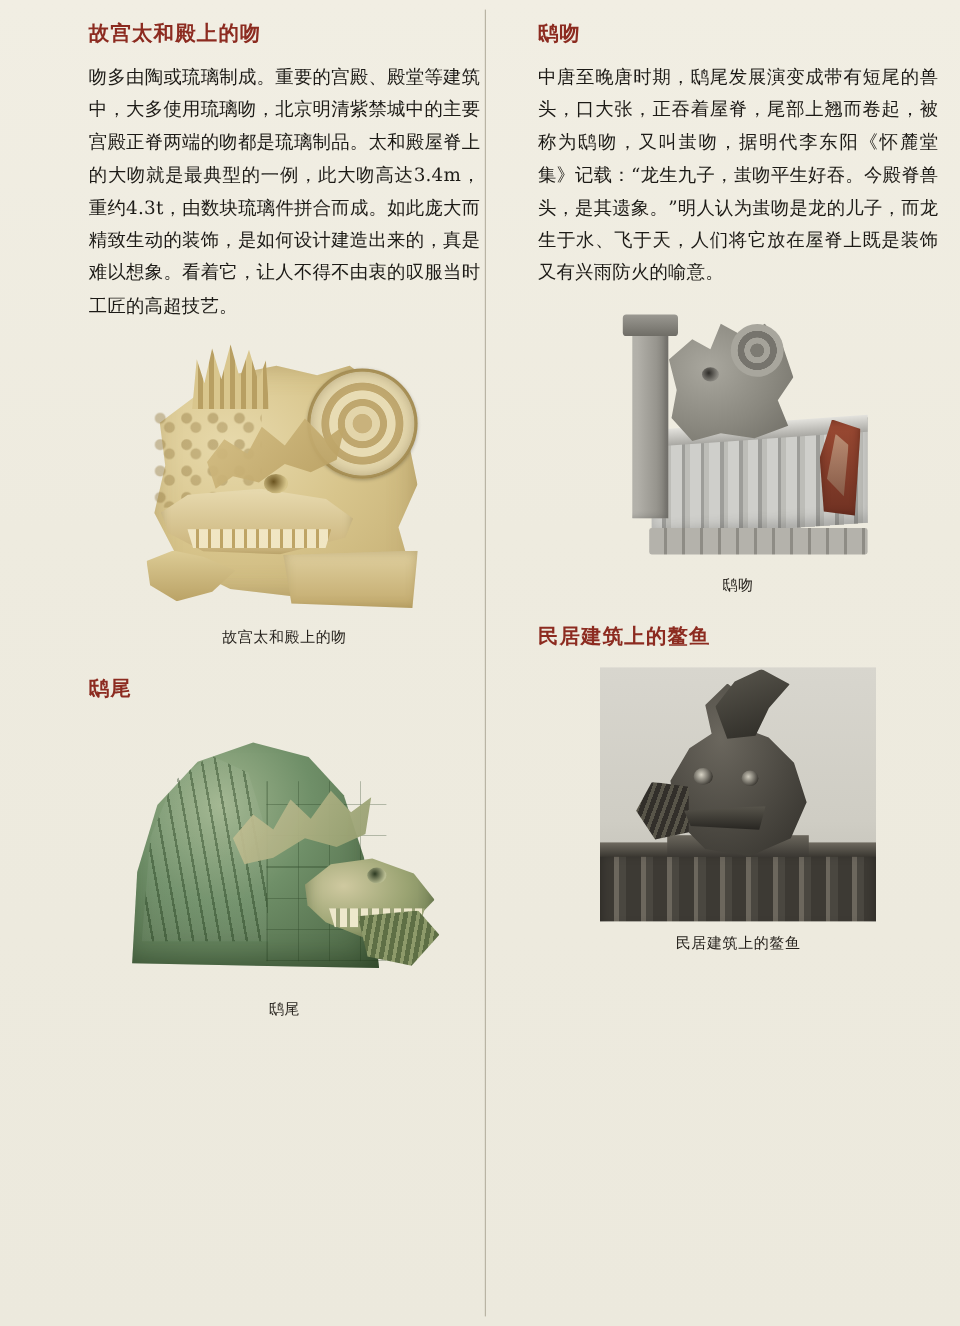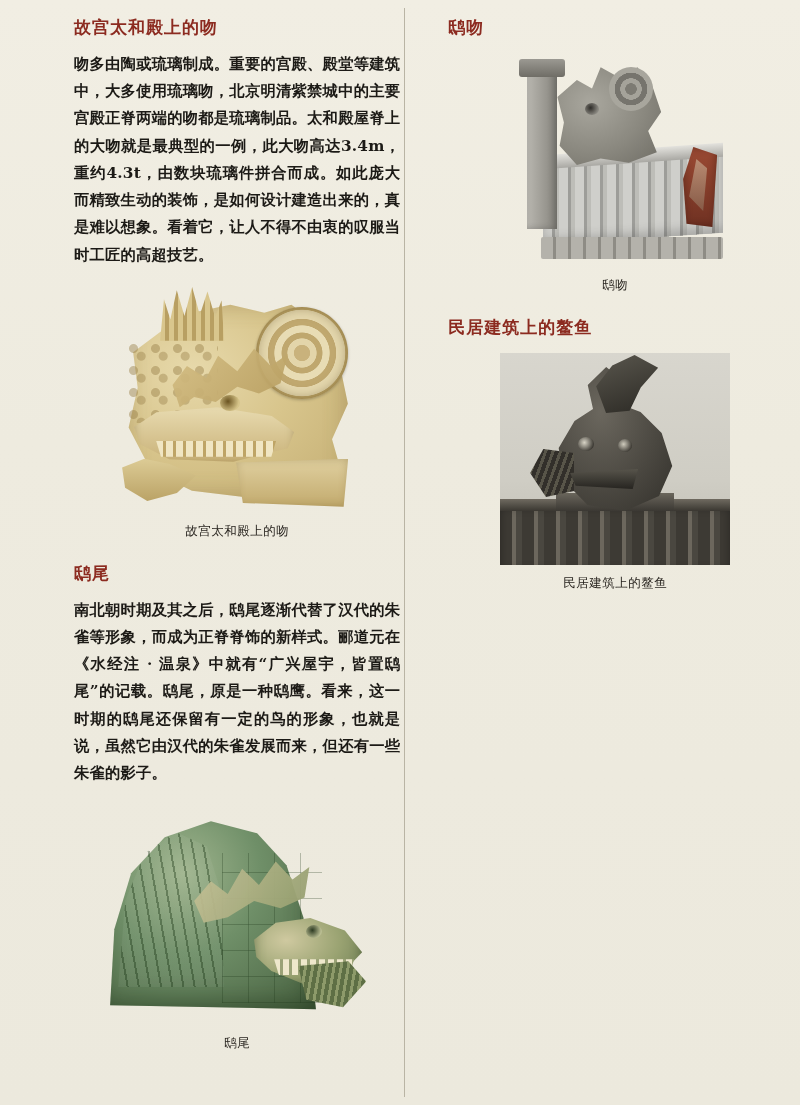--- a/index.html
+++ b/index.html
@@ -48,21 +48,20 @@
   }
   h2.heading.second { margin-top: 22px; }
 
   p.body-text {
     font-size: 15.3px;
     line-height: 1.78;
     margin: 0 0 4px 0;
     text-align: justify;
     text-justify: inter-ideograph;
     letter-spacing: 0.2px;
-    font-weight: bold;
   }
 
   .figure {
     margin: 14px 0 4px 0;
     text-align: center;
   }
   .caption {
     font-size: 12.5px;
     text-align: center;
     margin-top: 6px;
@@ -433,21 +432,20 @@
         <div class="wen-teeth"></div>
         <div class="wen-eye"></div>
         <div class="wen-tail"></div>
         <div class="wen-block"></div>
       </div>
       <div class="caption">故宫太和殿上的吻</div>
     </div>
 
     <h2 class="heading second">鸱尾</h2>
 
-    <p class="body-text">南北朝时期及其之后，鸱尾逐渐代替了汉代的朱雀等形象，而成为正脊脊饰的新样式。郦道元在《水经注 · 温泉》中就有“广兴屋宇，皆置鸱尾”的记载。鸱尾，原是一种鸱鹰。看来，这一时期的鸱尾还保留有一定的鸟的形象，也就是说，虽然它由汉代的朱雀发展而来，但还有一些朱雀的影子。</p>
 
     <div class="figure">
       <div class="art art-chiwei">
         <div class="cwe-body"></div>
         <div class="cwe-ribs"></div>
         <div class="cwe-grid"></div>
         <div class="cwe-dragon"></div>
         <div class="cwe-head"></div>
         <div class="cwe-teeth"></div>
         <div class="cwe-eye"></div>
@@ -455,20 +453,21 @@
       </div>
       <div class="caption">鸱尾</div>
     </div>
 
   </div>
 
   <div class="col col-right">
 
     <h2 class="heading">鸱吻</h2>
 
+    <p class="body-text">中唐至晚唐时期，鸱尾发展演变成带有短尾的兽头，口大张，正吞着屋脊，尾部上翘而卷起，被称为鸱吻，又叫蚩吻，据明代李东阳《怀麓堂集》记载：“龙生九子，蚩吻平生好吞。今殿脊兽头，是其遗象。”明人认为蚩吻是龙的儿子，而龙生于水、飞于天，人们将它放在屋脊上既是装饰又有兴雨防火的喻意。</p>
 
     <div class="figure">
       <div class="art art-chiwen">
         <div class="cw-roof"></div>
         <div class="cw-roof-cap"></div>
         <div class="cw-ridge"></div>
         <div class="cw-ridge-top"></div>
         <div class="cw-beast"></div>
         <div class="cw-beast-curl"></div>
         <div class="cw-beast-eye"></div>

